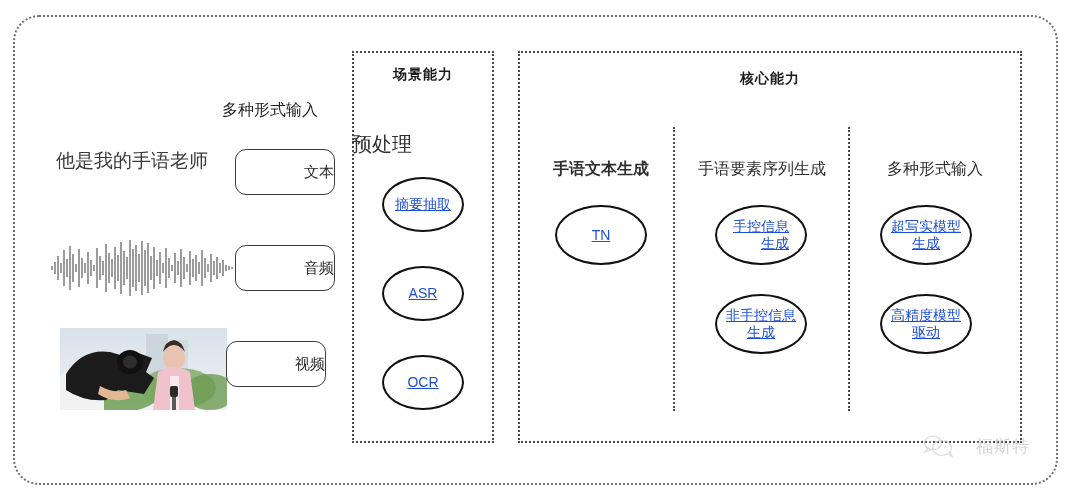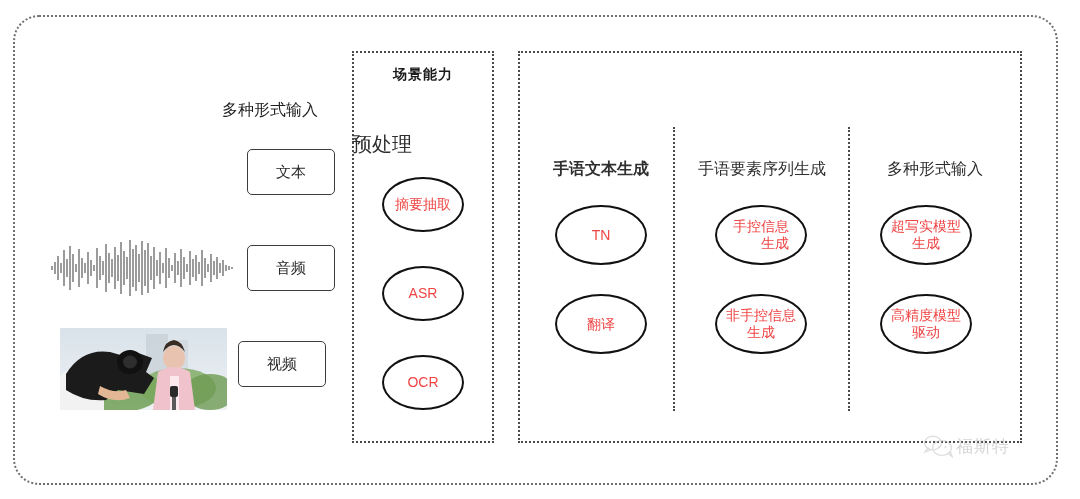--- a/index.html
+++ b/index.html
@@ -47,24 +47,24 @@
     font-size:16px;font-weight:normal;color:#1f1f1f;
   }
   .sample-text{
     position:absolute;left:22px;top:58px;
     width:180px;text-align:center;
     font-size:19px;color:#3a3a3a;
     white-space:nowrap;
   }
   .chip{
     position:absolute;
-    width:88px;height:46px;
+    width:100px;height:46px;
     border:1.6px solid #3c3c3c;
-    border-radius:5px;
-    display:flex;align-items:center;justify-content:center;
+    border-radius:11px;
+    display:flex;align-items:center;justify-content:flex-end;
     font-size:15px;color:#2b2b2b;
     background:#fff;
     box-sizing:border-box;
   }
   .chip-text{right:5px;top:59px;}
   .chip-audio{right:5px;top:155px;}
   .chip-video{right:14px;top:251px;}
 
   
   .waveform{
@@ -109,58 +109,60 @@
   
   .ellipse{
     position:absolute;
     border:2.4px solid #111;
     border-radius:50%;
     background:#fff;
     display:flex;align-items:center;justify-content:center;
     text-align:center;
     font-size:14px;
     line-height:17px;
-    color:#ef4444;
+    color:#1d4ed8;
     box-sizing:border-box;
+    text-decoration:underline;
   }
   .e-scene{width:82px;height:55px;left:382px;}
   .e-s1{top:177px;}
   .e-s2{top:266px;text-align:right;}
   .e-s3{top:355px;}
 
   .e-core{width:92px;height:60px;}
   .e-c1a{left:555px;top:205px;}
   .e-c1b{left:555px;top:294px;}
   .e-c2a{left:715px;top:205px;text-align:right;}
   .e-c2b{left:715px;top:294px;}
   .e-c3a{left:880px;top:205px;}
   .e-c3b{left:880px;top:294px;}
 
   
   .watermark{
     position:absolute;left:922px;top:434px;
-    display:flex;align-items:center;gap:0;
+    display:flex;align-items:center;gap:20px;
     opacity:.55;
   }
   .wm-text{
     font-size:17px;color:#b4b4b4;letter-spacing:1px;
     white-space:nowrap;
   }
 </style>
 </head>
 <body>
 
 <div class="stage">
 
   <div class="outer-frame"></div>
 
   <div class="input-area">
 
     <div class="multi-input-label">多种形式输入</div>
 
+    <div class="sample-text">他是我的手语老师</div>
 
     <svg class="waveform" viewBox="0 0 186 64" preserveAspectRatio="none">
       <g stroke="#4a4a4a" stroke-width="1.1">
         <line x1="2" y1="30" x2="2" y2="34"></line>
         <line x1="5" y1="26" x2="5" y2="38"></line>
         <line x1="8" y1="20" x2="8" y2="44"></line>
         <line x1="11" y1="27" x2="11" y2="37"></line>
         <line x1="14" y1="14" x2="14" y2="50"></line>
         <line x1="17" y1="23" x2="17" y2="41"></line>
         <line x1="20" y1="10" x2="20" y2="54"></line>
@@ -268,33 +270,31 @@
     <span>摘要抽取</span>
   </div>
   <div class="ellipse e-scene e-s2">
     <span>ASR</span>
   </div>
   <div class="ellipse e-scene e-s3">
     <span>OCR</span>
   </div>
 
   <div class="panel core-panel"></div>
+  <div class="panel-title core-title" style="left:518px;width:504px;">核心能力</div>
 
   <div class="divider div-1"></div>
   <div class="divider div-2"></div>
 
   <div class="col-head col-head-1">手语文本生成</div>
   <div class="col-head col-head-2">手语要素序列生成</div>
   <div class="col-head col-head-3">多种形式输入</div>
 
   <div class="ellipse e-core e-c1a">
     <span>TN</span>
-  </div>
-  <div class="ellipse e-core e-c1b">
-    <span>翻译</span>
   </div>
 
   <div class="ellipse e-core e-c2a">
     <span>手控信息<br>生成</span>
   </div>
   <div class="ellipse e-core e-c2b">
     <span>非手控信息<br>生成</span>
   </div>
 
   <div class="ellipse e-core e-c3a">

